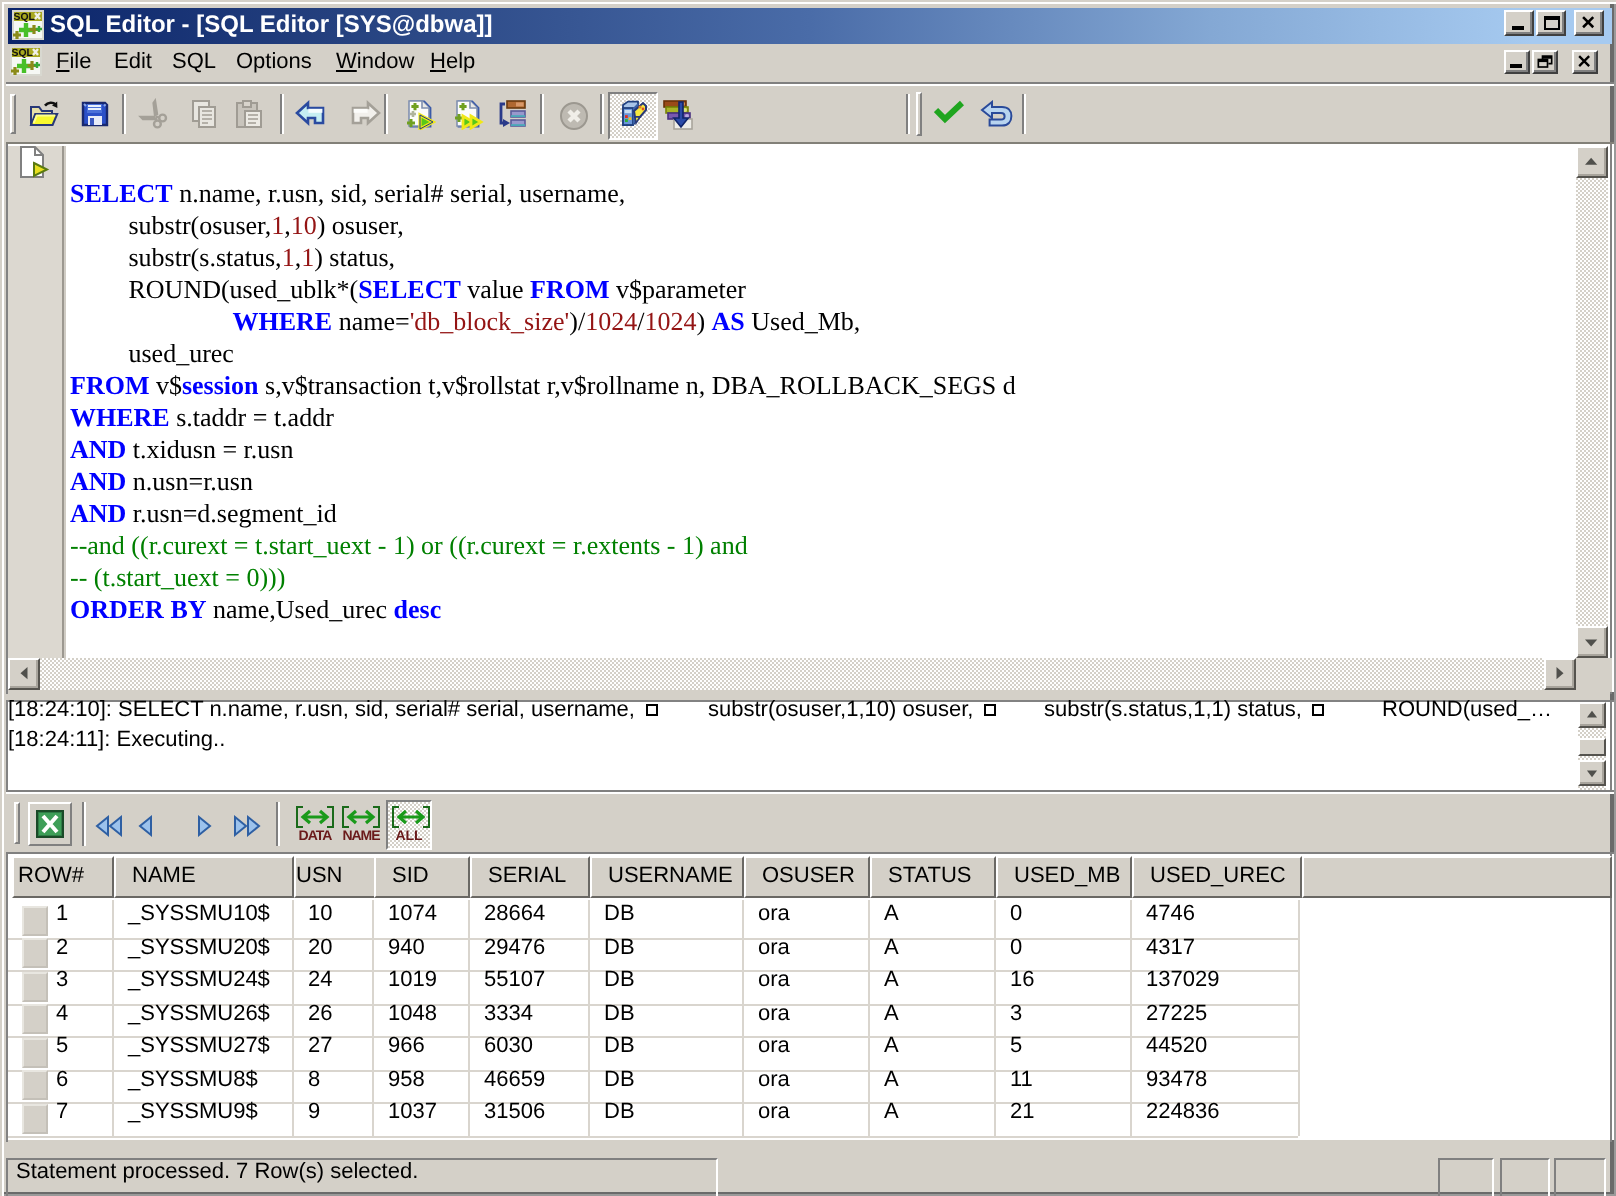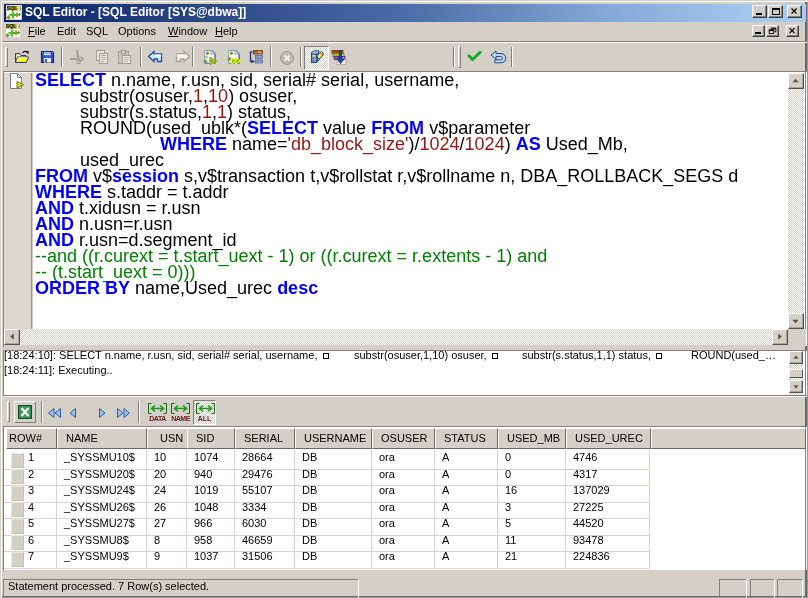--- a/index.html
+++ b/index.html
@@ -18,21 +18,21 @@
 #menubar{left:2px;top:21px;width:804px;height:19px}
 .mi{position:absolute;top:0;height:19px;line-height:19px;font-size:11px;color:#000}
 
 #toolbar{left:2px;top:40px;width:804px;height:31px;border-top:1px solid #808080;border-bottom:1px solid #828078;box-shadow:inset 0 1px 0 #fff}
 .grip{position:absolute;width:3px;background:#D4D0C8;border:1px solid;border-color:#fff #808080 #808080 #fff}
 .tsep{position:absolute;top:5px;height:20px;width:2px;border-left:1px solid #808080;border-right:1px solid #fff}
 
 #editor{left:2px;top:71px;width:804px;height:274px;background:#fff}
 #gutter{position:absolute;left:1px;top:1px;width:28px;height:256px;background:#DCD8D0;border-right:1px solid #9C9890}
 #code{position:absolute;left:30px;top:1px;width:755px;height:256px;background:#fff;overflow:hidden}
-pre.code{margin:-1.5px 0 0;padding:0 0 0 2px;font-family:Liberation Sans, sans-serif;font-size:18px;line-height:16px;color:#000}
+pre.code{margin:-1.5px 0 0;padding:17px 0 0 2px;font-family:Liberation Serif, serif;font-size:13px;line-height:16px;color:#000}
 .kw{color:#0000FF;font-weight:bold}
 .num{color:#941414}
 .str{color:#941414}
 .com{color:#008000}
 
 .sbtn{position:absolute;width:16px;height:16px;background:#D4D0C8;border:1px solid;border-color:#fff #55534E #55534E #fff;box-shadow:inset -1px -1px 0 #A8A49C}
 .arr{position:absolute;left:0;top:0;width:100%;height:100%}
 
 #log{left:2px;top:349px;width:804px;height:45px;background:#fff;border-top:1px solid #828282}
 .logline{position:absolute;font-size:11px;white-space:pre;color:#000}
@@ -356,21 +356,21 @@
         </svg>
       <div style="position:absolute;top:14px;width:100%;text-align:center;font-size:7px;font-weight:bold;color:#6A1A1A">ALL</div>
     </div>
   </div>
 
   <div class="abs" id="grid">
       <div class="abs" style="left:0;top:0;width:1px;height:144px;background:#828282"></div>
       <div class="abs" style="left:802px;top:0;width:1px;height:144px;background:#828282"></div>
 <div class="hc" style="left:3px;width:51px;padding-left:2px">ROW#</div>
 <div class="hc" style="left:54px;width:90px;padding-left:8px">NAME</div>
-<div class="hc" style="left:144px;width:56px;padding-left:12px">USN</div>
+<div class="hc" style="left:144px;width:56px;padding-left:0">USN</div>
 <div class="hc" style="left:184px;width:48px;padding-left:8px">SID</div>
 <div class="hc" style="left:232px;width:60px;padding-left:8px">SERIAL</div>
 <div class="hc" style="left:292px;width:77px;padding-left:8px">USERNAME</div>
 <div class="hc" style="left:369px;width:63px;padding-left:8px">OSUSER</div>
 <div class="hc" style="left:432px;width:63px;padding-left:8px">STATUS</div>
 <div class="hc" style="left:495px;width:68px;padding-left:8px">USED_MB</div>
 <div class="hc" style="left:563px;width:85px;padding-left:8px">USED_UREC</div>
 <div class="hc" style="left:648px;width:155px"></div>
 <div class="vline" style="left:53px;top:23px;height:118px"></div>
 <div class="vline" style="left:143px;top:23px;height:118px"></div>

